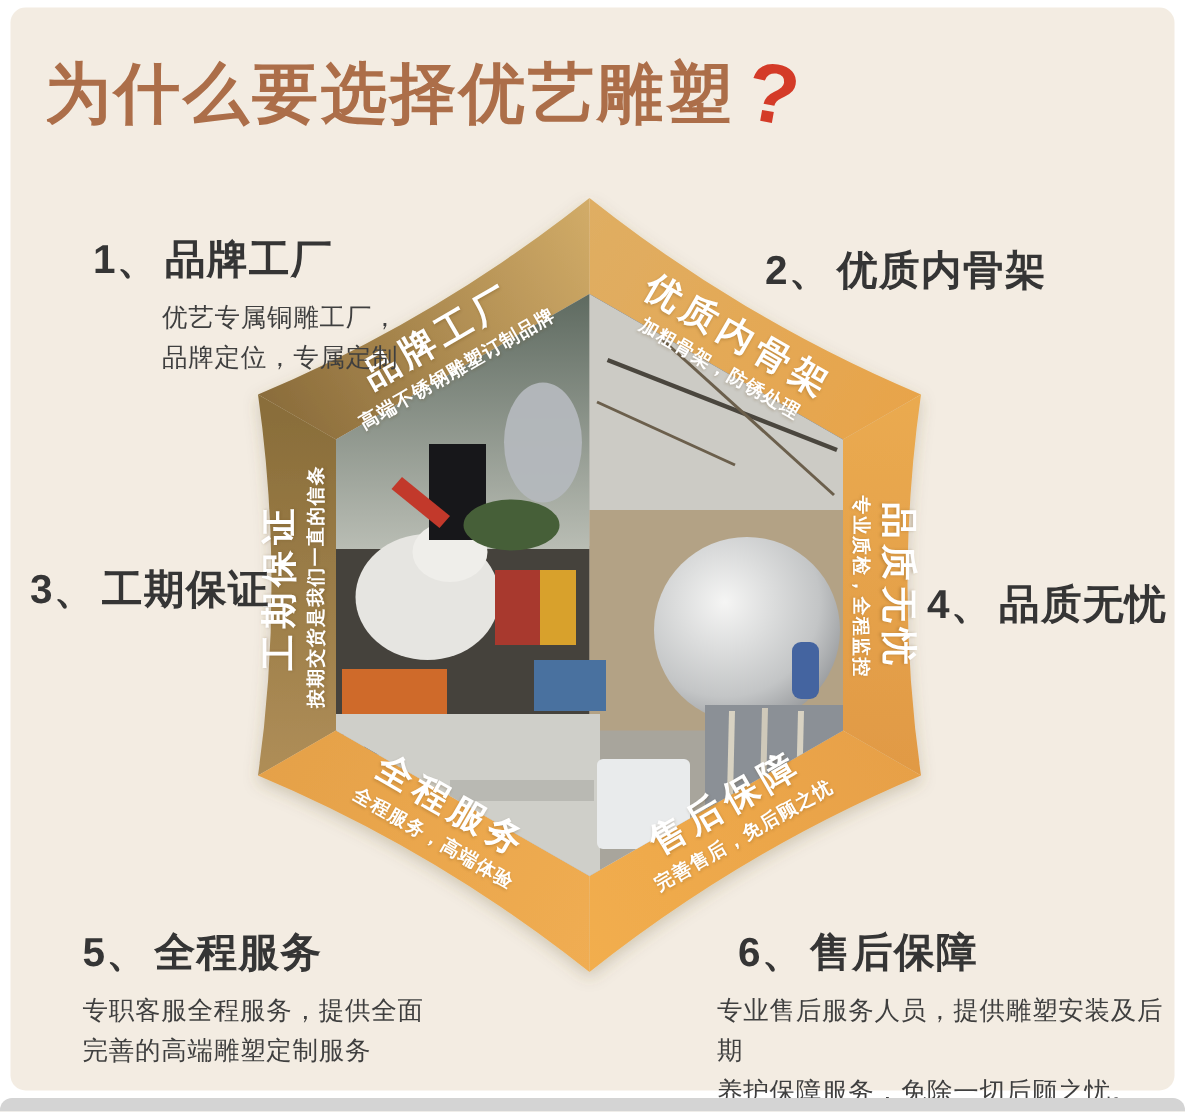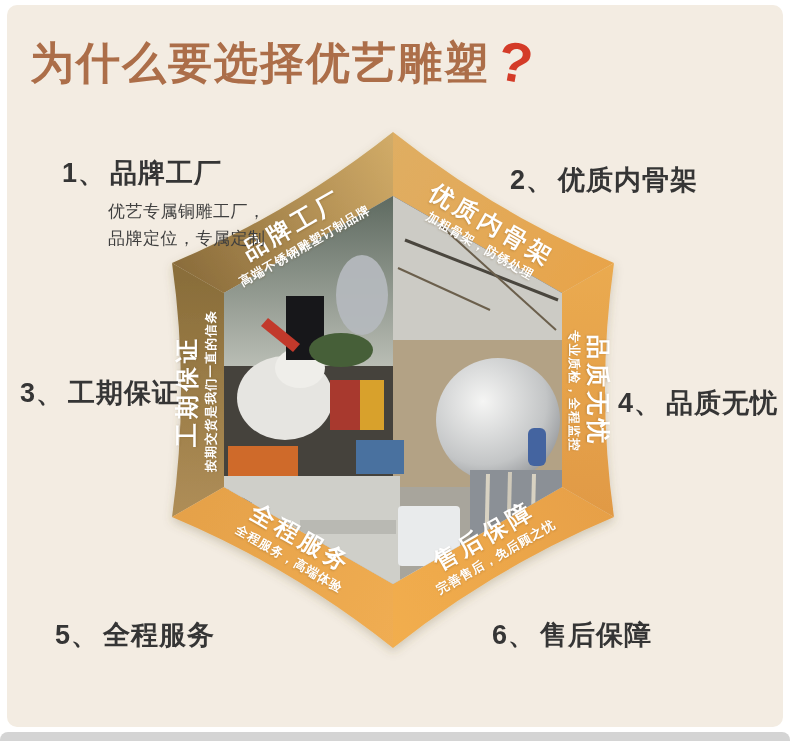--- a/index.html
+++ b/index.html
@@ -200,22 +200,26 @@
     <span class="num">4、</span>
     <span>品质无忧</span>
   </div>
 </div>
 
 <div class="feat" style="left:55px;top:617px;">
   <div class="feat-head">
     <span class="num">5、</span>
     <span>全程服务</span>
   </div>
+  <div class="feat-body">专职客服全程服务，提供全面
+完善的高端雕塑定制服务</div>
 </div>
 
 <div class="feat" style="left:478px;top:617px;">
   <div class="feat-head" style="margin-left:14px;">
     <span class="num">6、</span>
     <span>售后保障</span>
   </div>
+  <div class="feat-body">专业售后服务人员，提供雕塑安装及后期
+养护保障服务，免除一切后顾之忧。</div>
 </div>
 
 <div class="footer-bar"></div>
 
 </body></html>

